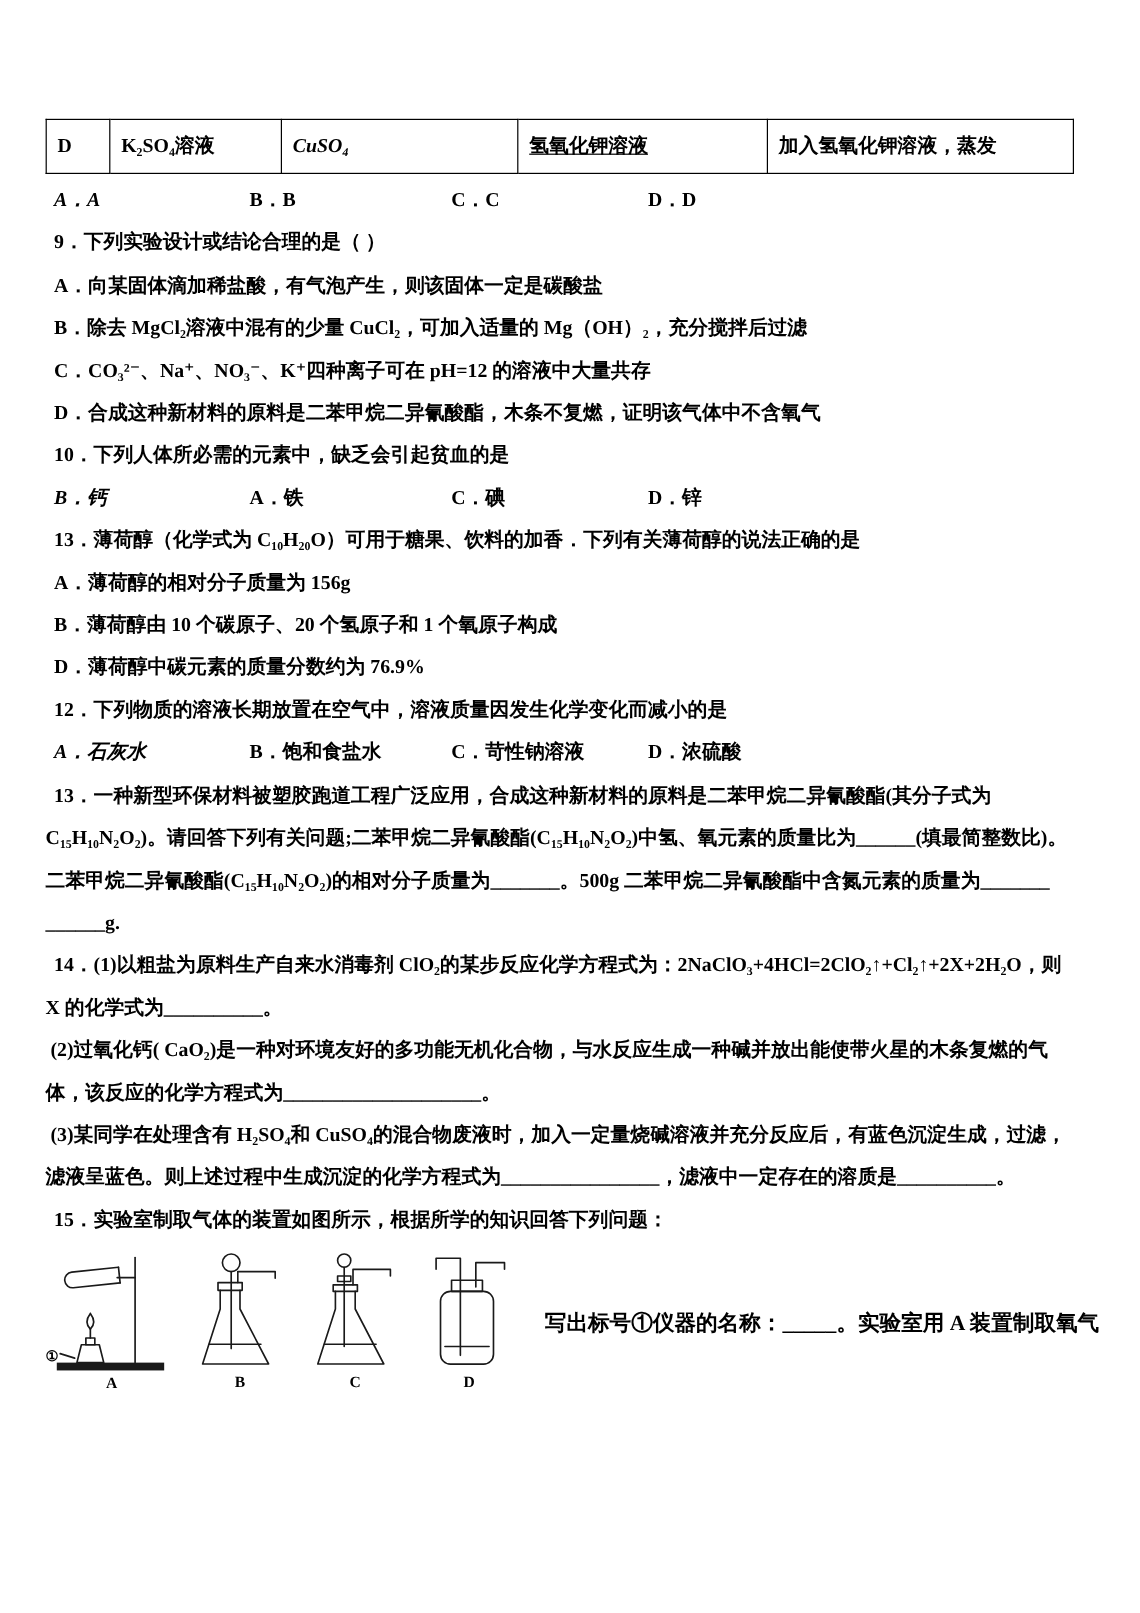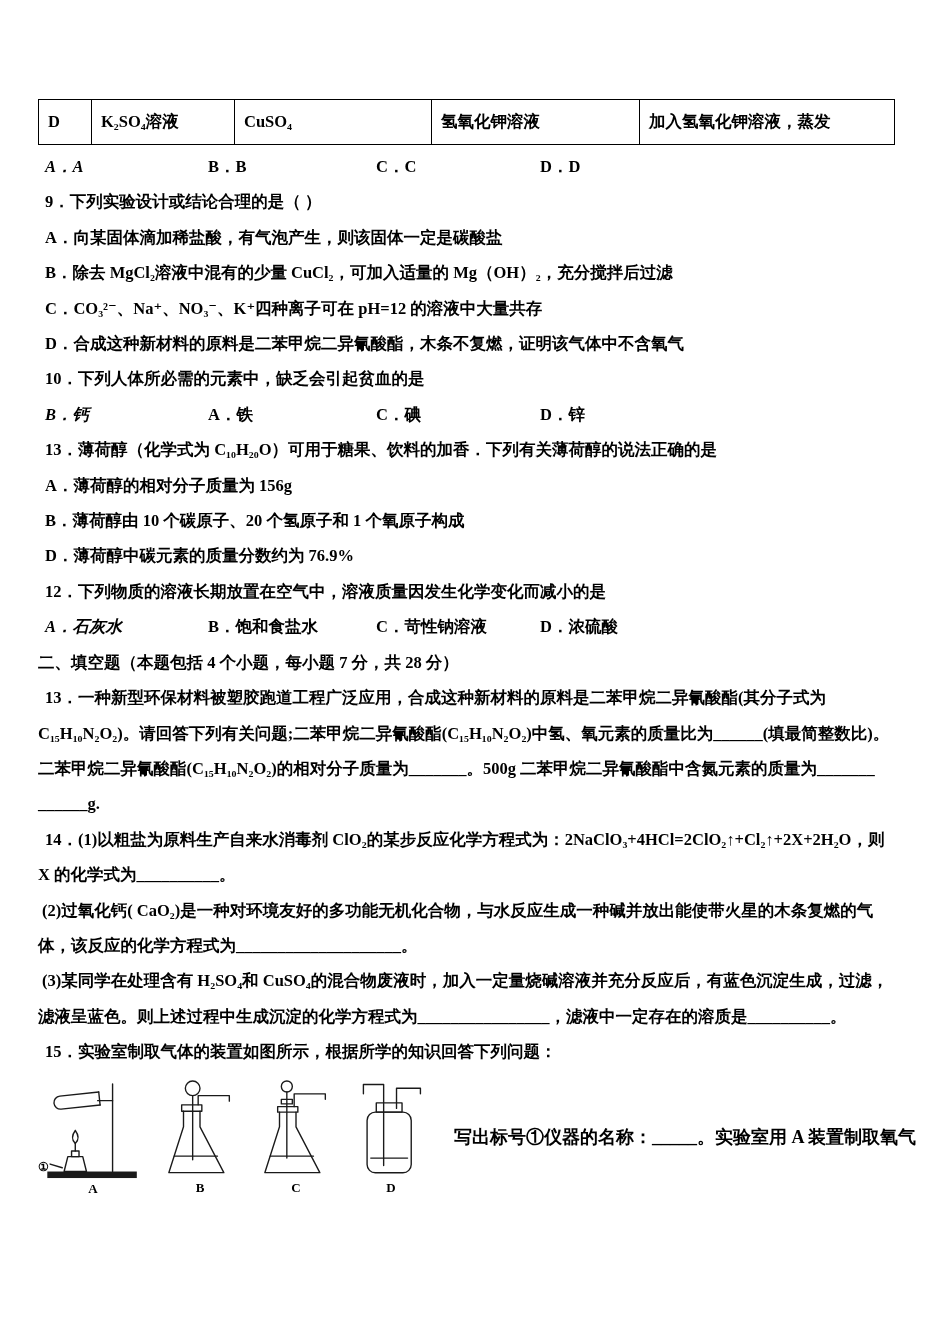--- a/index.html
+++ b/index.html
@@ -24,22 +24,22 @@
     border: 1.6px solid #000;
     height: 40px;
     padding: 2px 9px;
     font-size: 16.5px;
     vertical-align: middle;
     white-space: nowrap;
     overflow: hidden;
   }
   td.c0 { width: 34px; }
   td.c1 { width: 124px; }
-  td.c2 { width: 178px; }
-  td.c3 { width: 189px; }
+  td.c2 { width: 178px; font-style: italic; }
+  td.c3 { width: 189px; text-decoration: underline; }
 
   .line {
     font-size: 16.5px;
     line-height: 35.4px;
     white-space: nowrap;
     padding-left: 7px;
     margin: 0;
   }
   .line.noind { padding-left: 0; }
   .line.smind { padding-left: 4px; }
@@ -121,21 +121,20 @@
   <p class="line">D．薄荷醇中碳元素的质量分数约为 76.9%</p>
 
   <p class="line">12．下列物质的溶液长期放置在空气中，溶液质量因发生化学变化而减小的是</p>
   <div class="line opt-row">
     <span class="opt">A．石灰水</span>
     <span class="opt">B．饱和食盐水</span>
     <span class="opt">C．苛性钠溶液</span>
     <span class="opt">D．浓硫酸</span>
   </div>
 
-  <p class="line noind">二、填空题（本题包括 4 个小题，每小题 7 分，共 28 分）</p>
 
   <p class="line">13．一种新型环保材料被塑胶跑道工程广泛应用，合成这种新材料的原料是二苯甲烷二异氰酸酯(其分子式为</p>
   <p class="line noind">C₁₅H₁₀N₂O₂)。请回答下列有关问题;二苯甲烷二异氰酸酯(C₁₅H₁₀N₂O₂)中氢、氧元素的质量比为______(填最简整数比)。</p>
   <p class="line noind">二苯甲烷二异氰酸酯(C₁₅H₁₀N₂O₂)的相对分子质量为_______。500g 二苯甲烷二异氰酸酯中含氮元素的质量为_______</p>
   <p class="line noind">______g.</p>
 
   <p class="line">14．(1)以粗盐为原料生产自来水消毒剂 ClO₂的某步反应化学方程式为：2NaClO₃+4HCl=2ClO₂↑+Cl₂↑+2X+2H₂O，则</p>
   <p class="line noind">X 的化学式为__________。</p>
   <p class="line smind">(2)过氧化钙( CaO₂)是一种对环境友好的多功能无机化合物，与水反应生成一种碱并放出能使带火星的木条复燃的气</p>
   <p class="line noind">体，该反应的化学方程式为____________________。</p>

